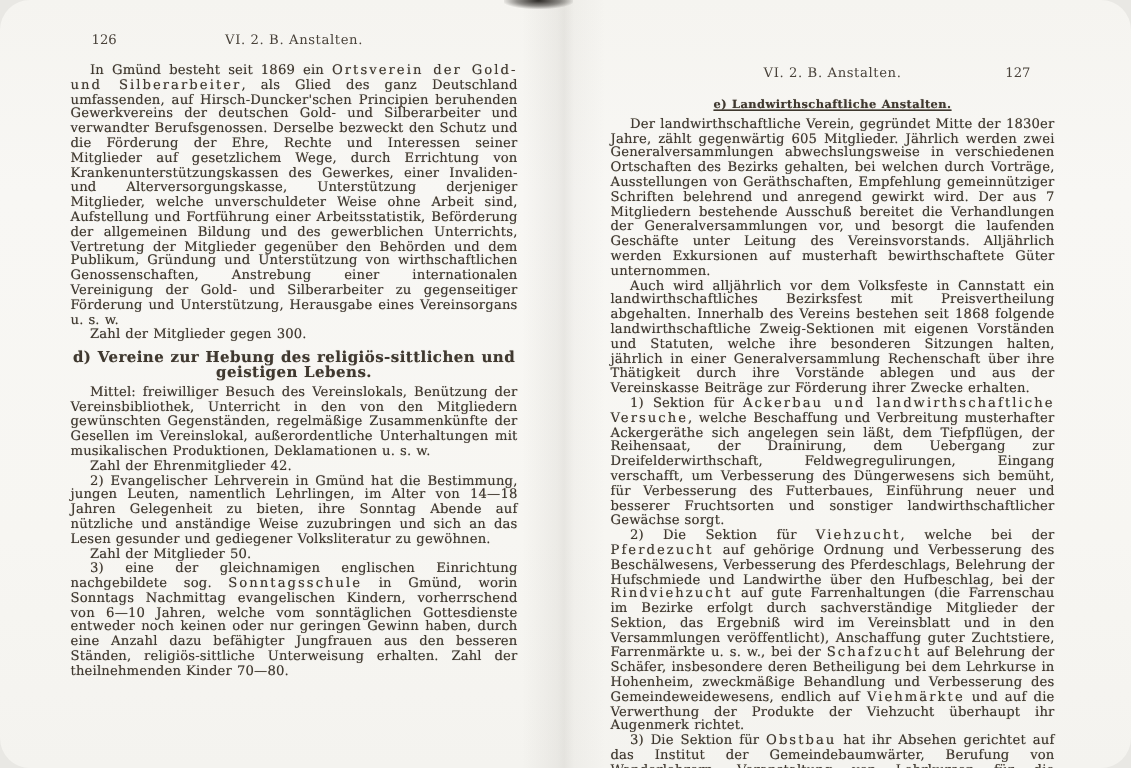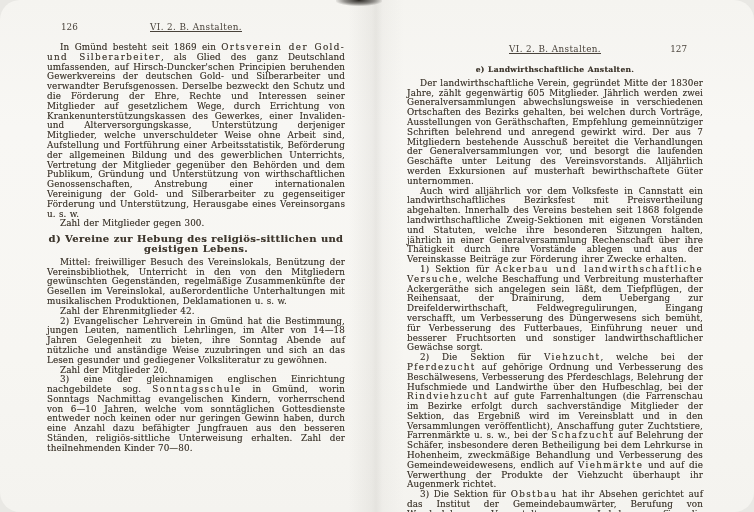--- a/index.html
+++ b/index.html
@@ -31,21 +31,21 @@
   .page-left  { left: 47px;  top: 22px; width: 298px; }
   .page-right { left: 407px; top: 44px; width: 296px; }
   .pagehead {
     position: relative;
     height: 12px;
     margin-bottom: 9px;
     font-size: 8.8px;
     color: #49423a;
   }
   .runhead {
-    display: block; text-align: center; letter-spacing: 0.4px; text-decoration: underline;
+    display: block; text-align: center; letter-spacing: 0.4px;
   }
   .pagenum { position: absolute; top: 0; }
   .pagenum-left  { left: 14px; }
   .pagenum-right { right: 16px; }
   .pagebody {
     font-size: 8.8px;
     line-height: 9.8px;
     text-align: justify;
     letter-spacing: 0.1px;
     word-spacing: 0.4px;
@@ -63,20 +63,21 @@
     letter-spacing: 0.3px;
     margin: 5px 0 4px 0;
   }
   .para.heading-right {
     text-align: center;
     text-indent: 0;
     font-weight: bold;
     font-size: 7.6px;
     letter-spacing: 0.3px;
     margin: 0 0 4px 0;
+    text-decoration: underline;
   }
   .sperr { letter-spacing: 1.35px; }
 </style>
 </head>
 <body>
 
 <div class="scan">
   <div class="gutter"></div>
   <div class="binding-mark"></div>
 
@@ -85,21 +86,21 @@
       <span class="pagenum pagenum-left">126</span>
       <span class="runhead">VI. 2. B. Anstalten.</span>
     </div>
     <div class="pagebody">
         <div class="para body indent"><span>In Gmünd besteht seit 1869 ein </span><span class="sperr">Ortsverein der Gold- und Silberarbeiter</span><span>, als Glied des ganz Deutschland umfassenden, auf Hirsch-Duncker'schen Principien beruhenden Gewerkvereins der deutschen Gold- und Silberarbeiter und verwandter Berufsgenossen. Derselbe bezweckt den Schutz und die Förderung der Ehre, Rechte und Interessen seiner Mitglieder auf gesetzlichem Wege, durch Errichtung von Krankenunterstützungskassen des Gewerkes, einer Invaliden- und Alterversorgungskasse, Unterstützung derjeniger Mitglieder, welche unverschuldeter Weise ohne Arbeit sind, Aufstellung und Fortführung einer Arbeitsstatistik, Beförderung der allgemeinen Bildung und des gewerblichen Unterrichts, Vertretung der Mitglieder gegenüber den Behörden und dem Publikum, Gründung und Unterstützung von wirthschaftlichen Genossenschaften, Anstrebung einer internationalen Vereinigung der Gold- und Silberarbeiter zu gegenseitiger Förderung und Unterstützung, Herausgabe eines Vereinsorgans u. s. w.</span></div>
         <div class="para line"><span>Zahl der Mitglieder gegen 300.</span></div>
         <div class="para heading"><span>d) Vereine zur Hebung des religiös-sittlichen und geistigen Lebens.</span></div>
         <div class="para body indent"><span>Mittel: freiwilliger Besuch des Vereinslokals, Benützung der Vereinsbibliothek, Unterricht in den von den Mitgliedern gewünschten Gegenständen, regelmäßige Zusammenkünfte der Gesellen im Vereinslokal, außerordentliche Unterhaltungen mit musikalischen Produktionen, Deklamationen u. s. w.</span></div>
         <div class="para line"><span>Zahl der Ehrenmitglieder 42.</span></div>
         <div class="para body indent"><span>2) Evangelischer Lehrverein in Gmünd hat die Bestimmung, jungen Leuten, namentlich Lehrlingen, im Alter von 14—18 Jahren Gelegenheit zu bieten, ihre Sonntag Abende auf nützliche und anständige Weise zuzubringen und sich an das Lesen gesunder und gediegener Volksliteratur zu gewöhnen.</span></div>
-        <div class="para line"><span>Zahl der Mitglieder 20.</span></div>
+        <div class="para line"><span>Zahl der Mitglieder 50.</span></div>
         <div class="para body indent"><span>3) eine der gleichnamigen englischen Einrichtung nachgebildete sog. </span><span class="sperr">Sonntagsschule</span><span> in Gmünd, worin Sonntags Nachmittag evangelischen Kindern, vorherrschend von 6—10 Jahren, welche vom sonntäglichen Gottesdienste entweder noch keinen oder nur geringen Gewinn haben, durch eine Anzahl dazu befähigter Jungfrauen aus den besseren Ständen, religiös-sittliche Unterweisung erhalten. Zahl der theilnehmenden Kinder 70—80.</span></div>
       </div>
   </div>
 
   <div class="page page-right">
     <div class="pagehead">
       <span class="runhead">VI. 2. B. Anstalten.</span>
       <span class="pagenum pagenum-right">127</span>
     </div>
     <div class="pagebody">

